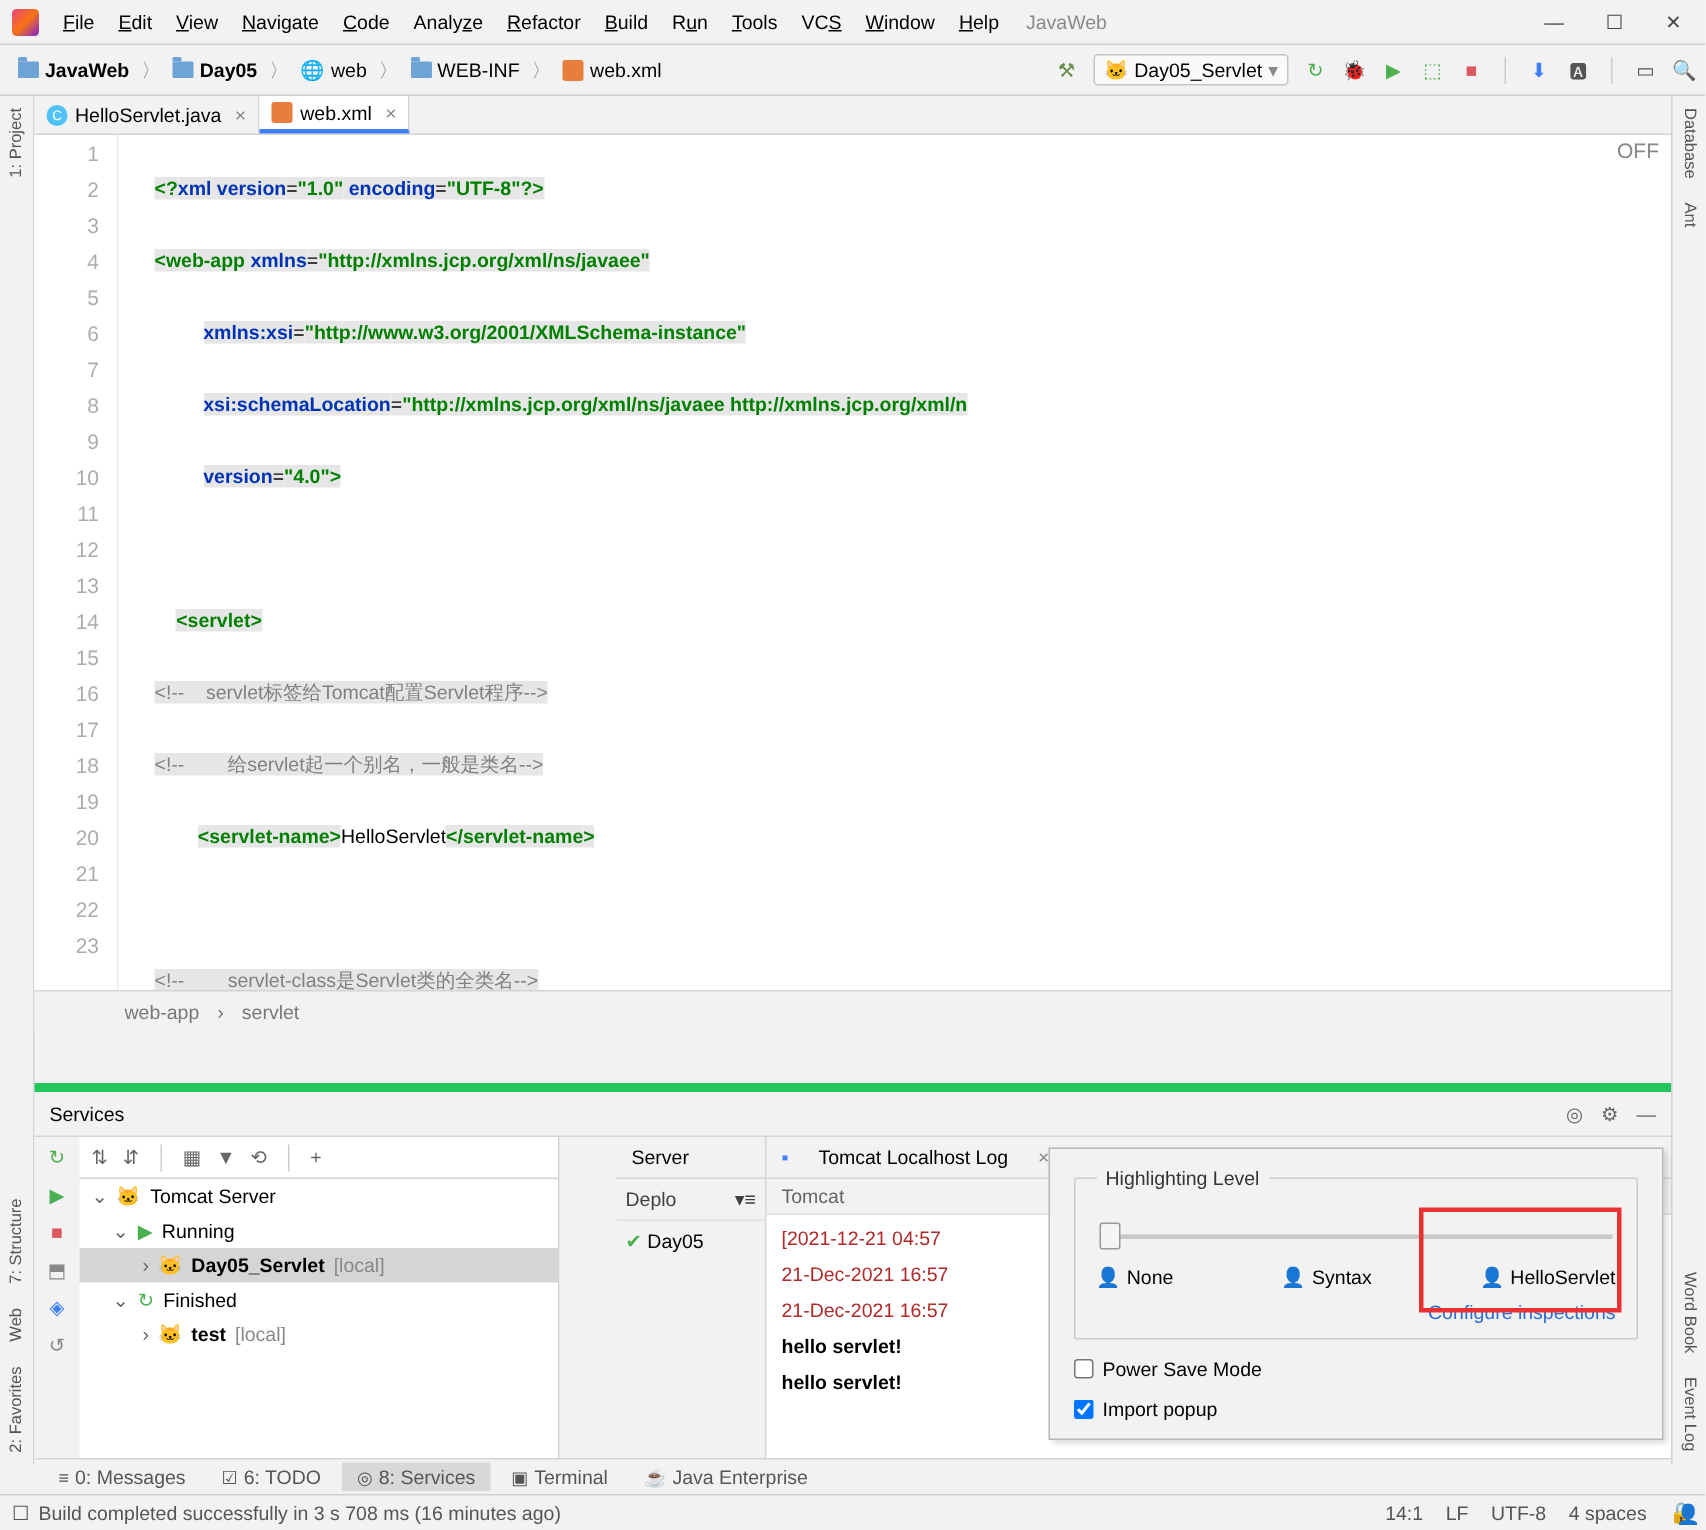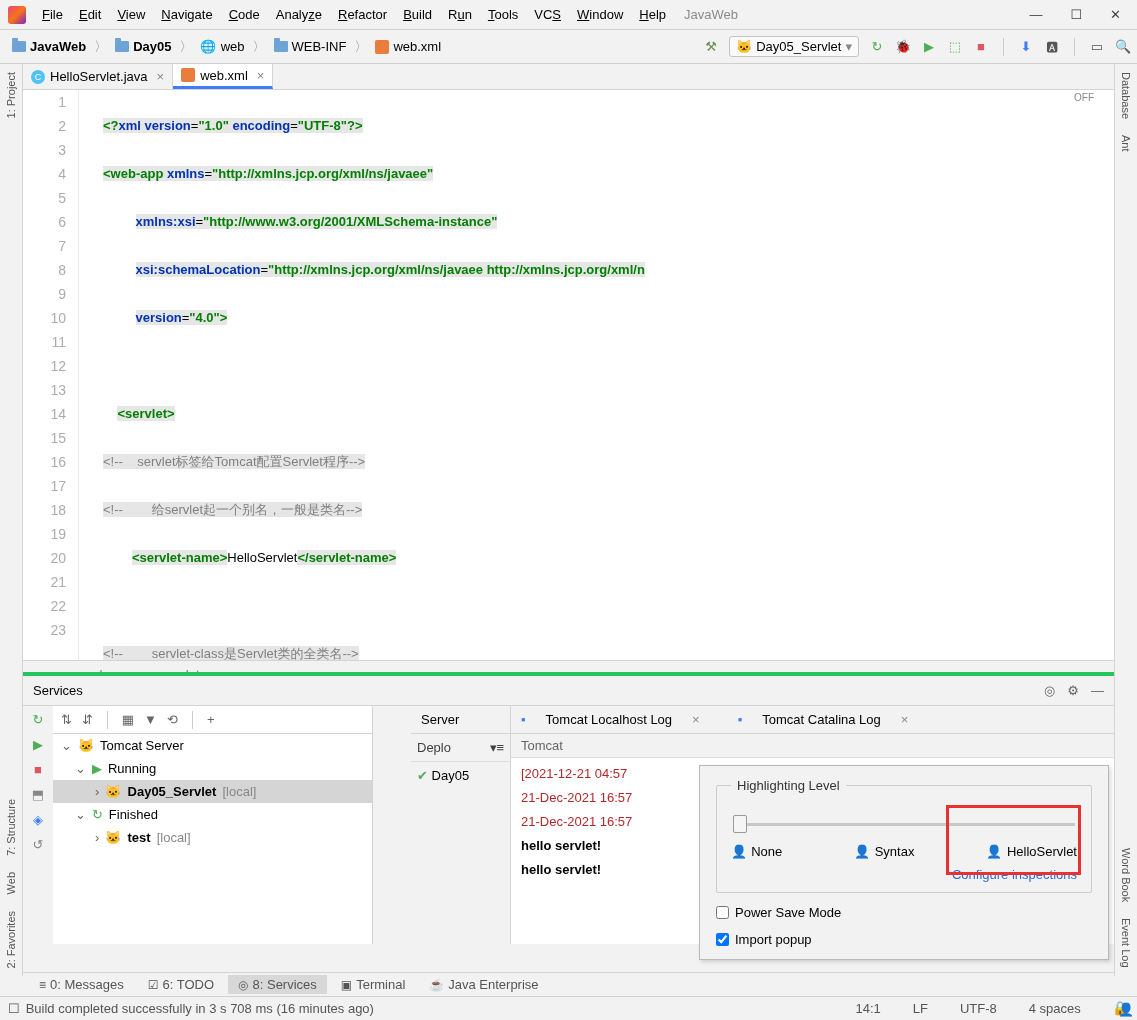--- a/index.html
+++ b/index.html
@@ -35,23 +35,23 @@
 .editor { position:absolute;left:23px;top:90px;right:23px;height:570px;background:#fff;display:flex;font-family:Consolas,monospace;}
 .gutter { width:56px;background:#fff;color:#adadad;text-align:right;padding-right:12px;font-size:14px;line-height:24px;border-right:1px solid #e8e8e8;}
 .fold-gutter { width:20px;background:#fff;}
 .code { flex:1;font-size:15px;line-height:24px;white-space:pre;overflow:hidden;}
 .code .ln{height:24px;display:block;padding-left:4px;}
 .k-tag{color:#007f00;font-weight:bold;}
 .k-attr{color:#0033b3;font-weight:bold;}
 .k-str{color:#008000;font-weight:bold;}
 .k-cmt{color:#808080;}
 .k-hl{background:#e6e6e6;}
-.editor-off{position:absolute;right:20px;top:2px;font-size:10px;color:#888;}
+.editor-off{position:absolute;right:8px;top:2px;font-size:14px;color:#888;}
 .crumb-bar{position:absolute;left:23px;right:23px;top:660px;height:28px;background:#f2f2f2;border-top:1px solid #d4d4d4;display:flex;align-items:center;padding-left:60px;color:#777;font-size:12px;gap:12px;}
-.services{position:absolute;left:23px;right:23px;top:672px;height:268px;background:#f2f2f2;border-top:4px solid #22c55e;}
+.services{position:absolute;left:23px;right:23px;top:722px;height:268px;background:#f2f2f2;border-top:6px solid #22c55e;}
 .services-header{height:30px;display:flex;align-items:center;padding:0 10px;border-bottom:1px solid #d4d4d4;}
 .services-header .title{font-size:13px;}
 .services-header .right{margin-left:auto;display:flex;gap:12px;color:#666;}
 .services-body{display:flex;height:238px;}
 .srv-left{width:30px;background:#f2f2f2;display:flex;flex-direction:column;align-items:center;padding-top:6px;gap:10px;}
 .srv-left span{cursor:pointer;color:#555;}
 .srv-tree{width:320px;background:#fff;border-right:1px solid #d4d4d4;}
 .srv-tree-toolbar{height:28px;border-bottom:1px solid #d4d4d4;display:flex;align-items:center;gap:10px;padding:0 8px;color:#666;}
 .tree-row{padding:4px 8px;display:flex;align-items:center;gap:6px;}
 .tree-row.sel{background:#d5d5d5;}
@@ -71,21 +71,21 @@
 .slider-thumb{position:absolute;left:0;top:-8px;width:14px;height:18px;background:#f5f5f5;border:1px solid #999;border-radius:2px;}
 .slider-labels{display:flex;justify-content:space-between;font-size:13px;}
 .slider-labels span{display:flex;align-items:center;gap:4px;}
 .popup-link{color:#2b6bd4;text-align:right;display:block;margin-top:8px;cursor:pointer;}
 .checkbox-row{display:flex;align-items:center;gap:6px;margin-top:12px;font-size:13px;}
 .red-box{position:absolute;border:3px solid #e83131;pointer-events:none;}
 .bottom-tabs{position:absolute;left:23px;right:23px;bottom:24px;height:24px;background:#f2f2f2;border-top:1px solid #d4d4d4;display:flex;align-items:center;gap:4px;padding:0 6px;}
 .btab{padding:2px 10px;font-size:12px;color:#555;display:flex;align-items:center;gap:4px;cursor:pointer;}
 .btab.active{background:#d8d8d8;}
 .status-bar{position:absolute;left:0;right:0;bottom:0;height:24px;background:#f2f2f2;border-top:1px solid #d0d0d0;display:flex;align-items:center;padding:0 8px;font-size:12px;color:#555;}
-.status-bar .right{margin-left:auto;display:flex;gap:32px;align-items:center;}
+.status-bar .right{margin-left:auto;display:flex;gap:15px;align-items:center;}
 .bug-corner{position:absolute;right:0;bottom:0;width:22px;height:22px;display:flex;align-items:center;justify-content:center;color:#444;}
 .vsep{width:1px;height:18px;background:#ccc;margin:0 4px;}
 </style>
 </head>
 <body>
 
 <div class="titlebar">
   <div class="logo"></div>
   <span class="menu-item"><u>F</u>ile</span>
   <span class="menu-item"><u>E</u>dit</span>

